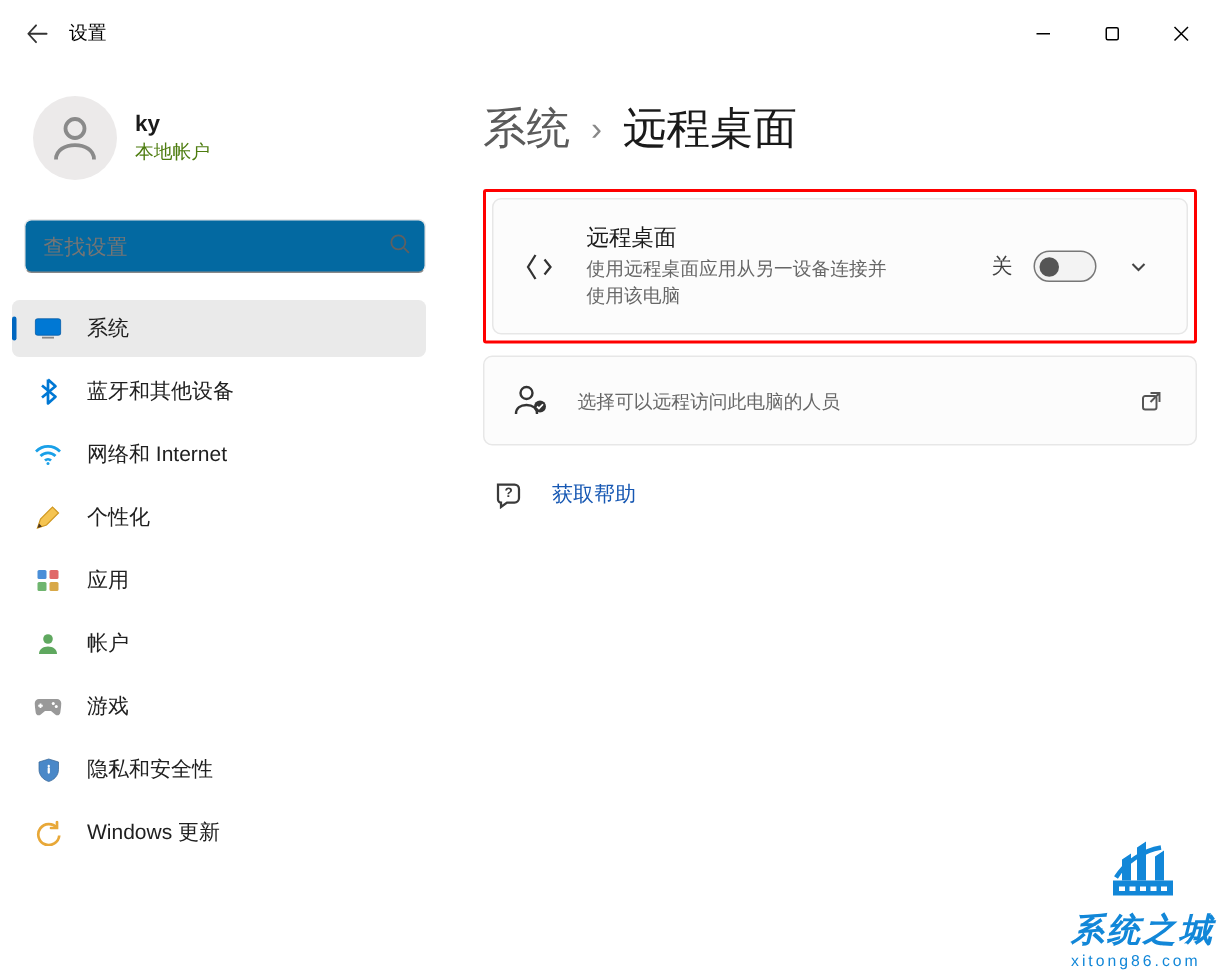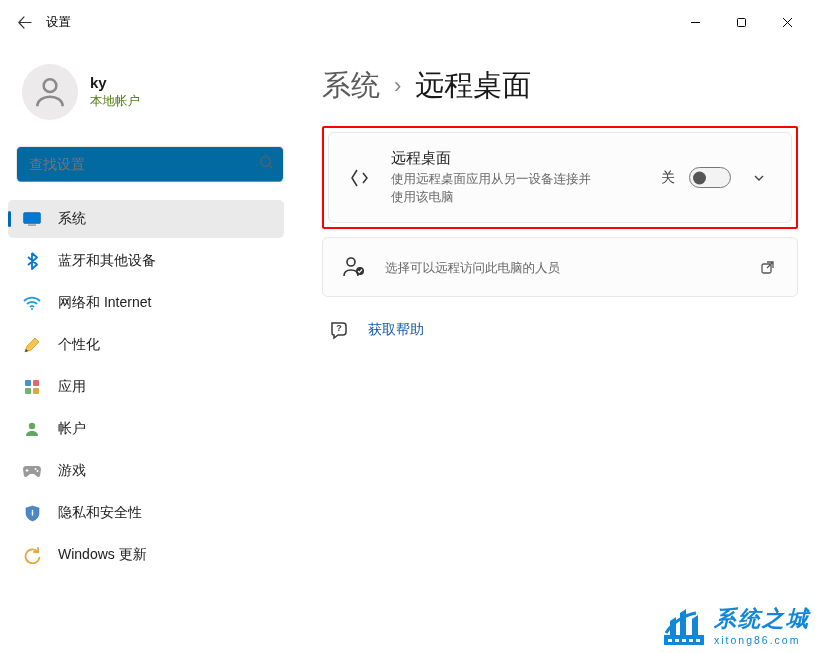--- a/index.html
+++ b/index.html
@@ -196,20 +196,21 @@
       display: flex; align-items: center; gap: 18px;
     }
     .link-icon { width: 22px; height: 22px; display: flex; align-items: center; justify-content: center; }
     .link-text { color: #1758b3; font-size: 14px; cursor: pointer; }
     .watermark {
       position: absolute;
       right: 8px; bottom: 6px;
       display: flex; align-items: center; gap: 6px;
       color: #1287d8;
       pointer-events: none;
+      flex-direction: column;
     }
     .watermark .wm-logo { width: 48px; height: 44px; }
     .watermark .wm-text .wm-title { font-size: 22px; font-weight: 700; font-style: italic; letter-spacing: 2px; }
     .watermark .wm-text .wm-url { font-size: 10.5px; letter-spacing: 2px; color: #1287d8; }
   </style>
 </head>
 <body>
 
 <div class="titlebar">
   <div class="back-btn">

